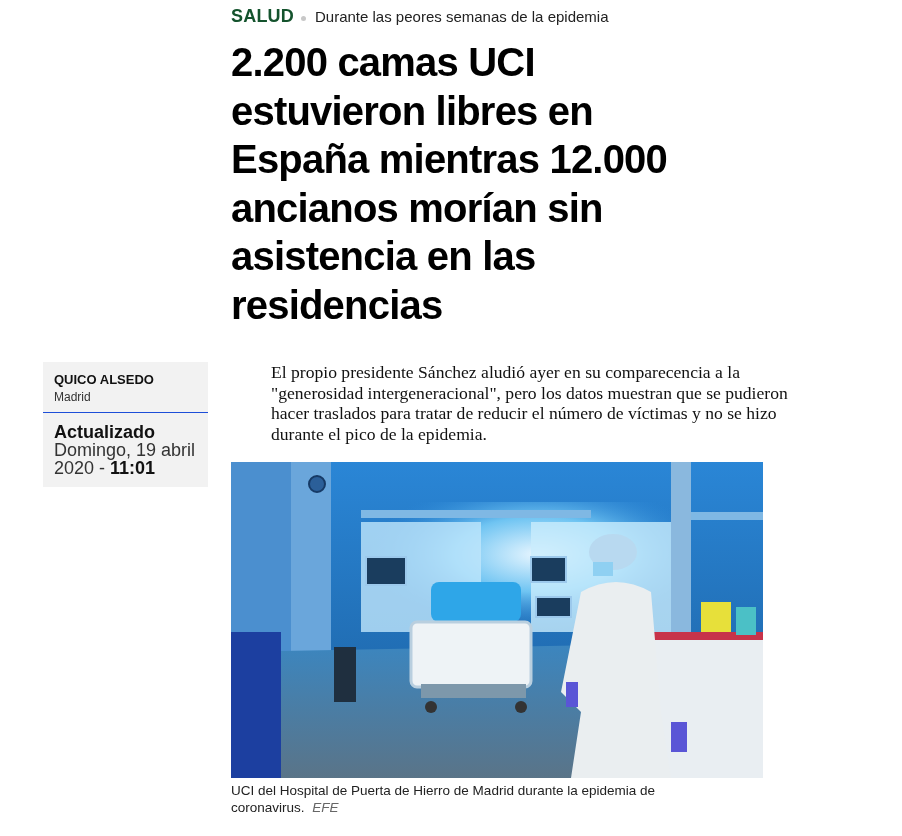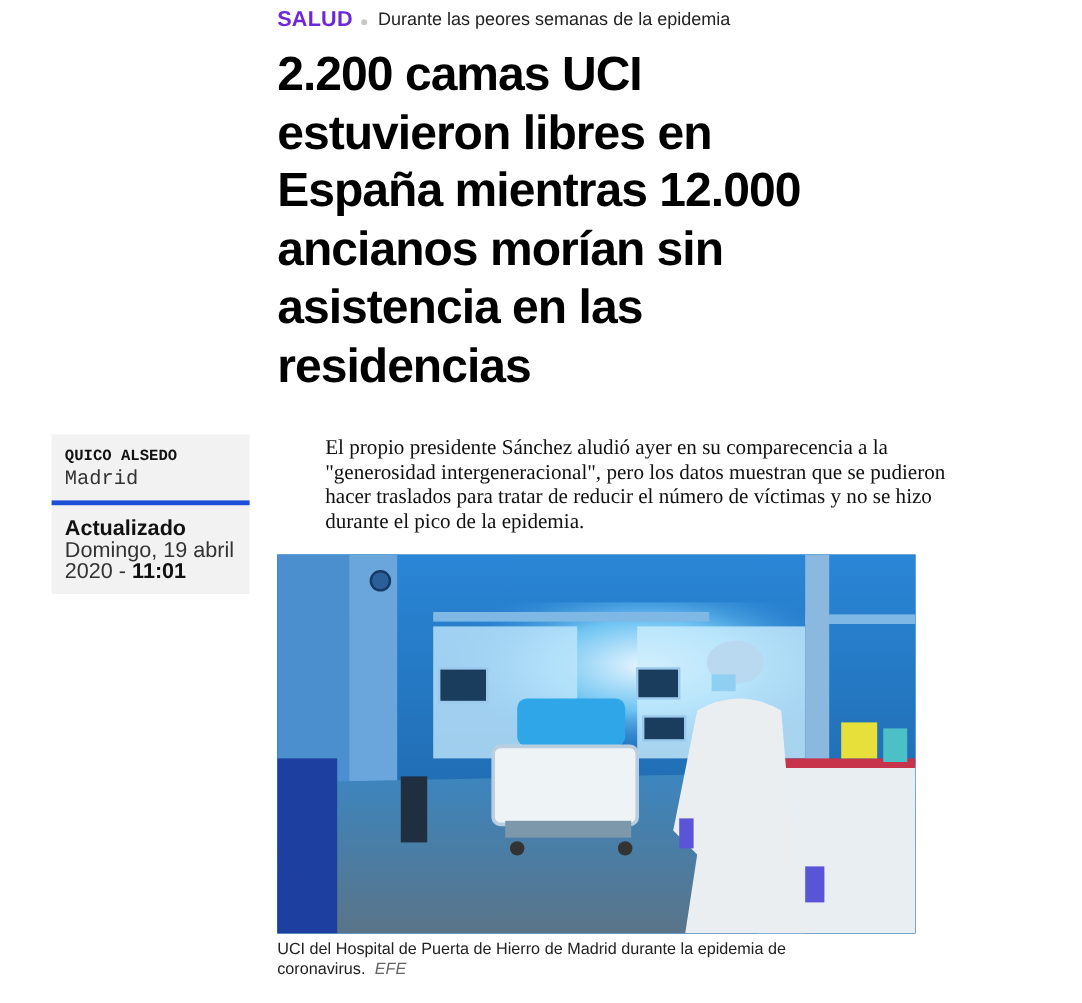--- a/index.html
+++ b/index.html
@@ -1,29 +1,29 @@
 <!DOCTYPE html>
 <html><head>
   <meta charset="utf-8">
   <style>
     * { box-sizing: border-box; margin: 0; padding: 0; }
     html, body { width: 902px; height: 836px; background: #ffffff; overflow: hidden; }
     body { position: relative; font-family: "Liberation Sans", sans-serif; color: #111; }
 
     .kicker { position: absolute; left: 231px; top: 6px; display: flex; align-items: center; white-space: nowrap; }
-    .kicker .section { font-family: "Liberation Sans", sans-serif; font-weight: bold; font-size: 18px; color: #6d28d9; letter-spacing: 0.2px; }
+    .kicker .section { font-family: "Liberation Sans", sans-serif; font-weight: bold; font-size: 18px; color: #14532d; letter-spacing: 0.2px; }
     .kicker .dot { display: inline-block; width: 5px; height: 5px; border-radius: 50%; background: #c8c8c8; margin: 0 9px 0 7px; position: relative; top: 2px; }
     .kicker .subtitle { font-size: 15px; color: #222; }
 
     .headline { position: absolute; left: 231px; top: 38px; width: 480px; font-family: Liberation Sans, sans-serif; font-weight: bold; font-size: 40px; line-height: 48.5px; color: #000; letter-spacing: -0.8px; }
 
     .byline { position: absolute; left: 43px; top: 362px; width: 165px; background: #f2f2f2; }
-    .byline .author-block { padding: 10px 11px 8px 11px; border-bottom: 4px solid #1d4ed8; font-family: Liberation Mono, monospace; }
+    .byline .author-block { padding: 10px 11px 8px 11px; border-bottom: 1px solid #1d4ed8; }
     .byline .author { font-weight: bold; font-size: 13px; color: #111; }
-    .byline .city { font-size: 17px; color: #333; margin-top: 3px; }
+    .byline .city { font-size: 12px; color: #333; margin-top: 3px; }
     .byline .date-block { padding: 10px 11px 10px 11px; font-size: 18px; line-height: 18px; color: #333; }
     .byline .date-block b { color: #111; }
 
     .lead { position: absolute; left: 231px; top: 362px; width: 540px; font-family: "Liberation Serif", serif; font-size: 17.6px; line-height: 20.5px; color: #111; margin-left: 40px; }
 
     .photo { position: absolute; left: 231px; top: 462px; width: 532px; height: 316px; overflow: hidden; background: #1d6fb5; }
     .caption { position: absolute; left: 231px; top: 782px; width: 500px; font-size: 13.5px; line-height: 17px; color: #222; }
     .caption .credit { color: #666; margin-left: 4px; font-style: italic; }
   </style>
 </head>

